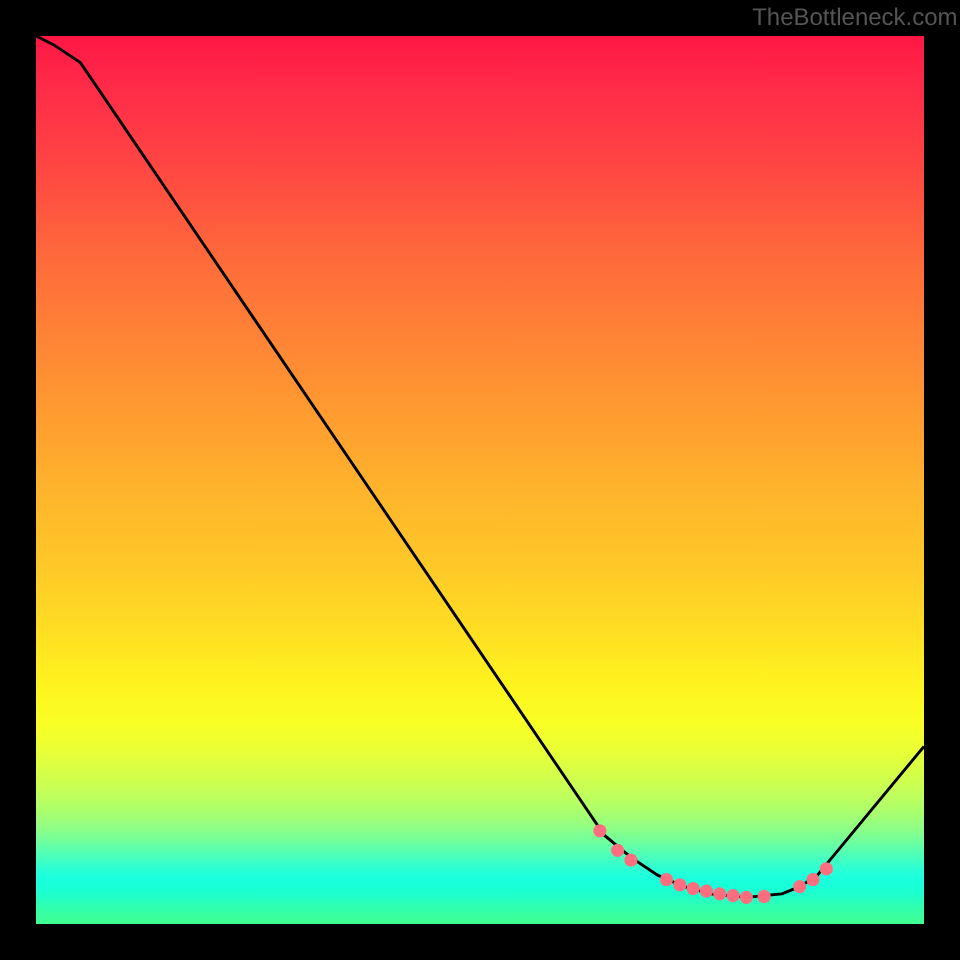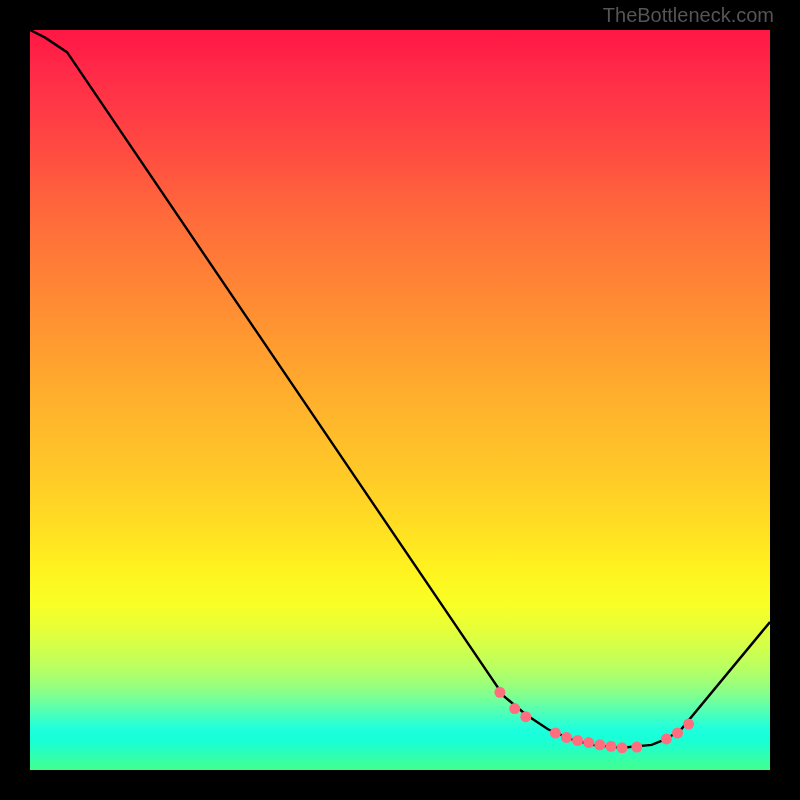--- a/index.html
+++ b/index.html
@@ -7,21 +7,21 @@
     width: 800px;
     height: 800px;
     background: #000;
     font-family: Arial, Helvetica, sans-serif;
     position: relative;
     overflow: hidden;
   }
   .attribution {
     position: absolute;
     top: 4px;
-    right: 26px;
+    right: 2px;
     color: #555;
     font-size: 20px;
     font-weight: 500;
     z-index: 10;
   }
   .plot-frame {
     position: absolute;
     left: 30px;
     top: 30px;
     width: 740px;

